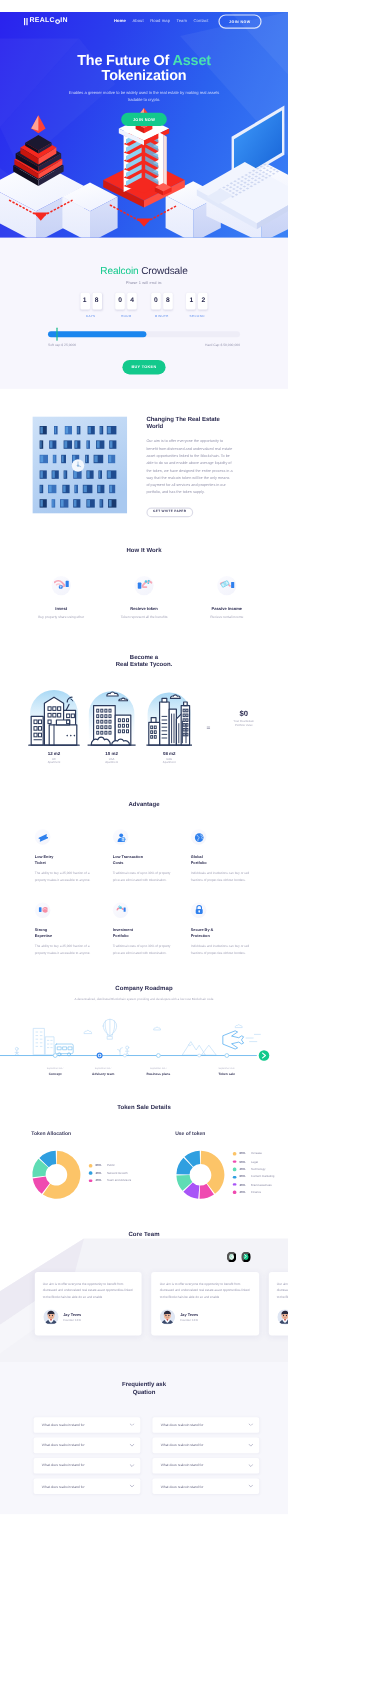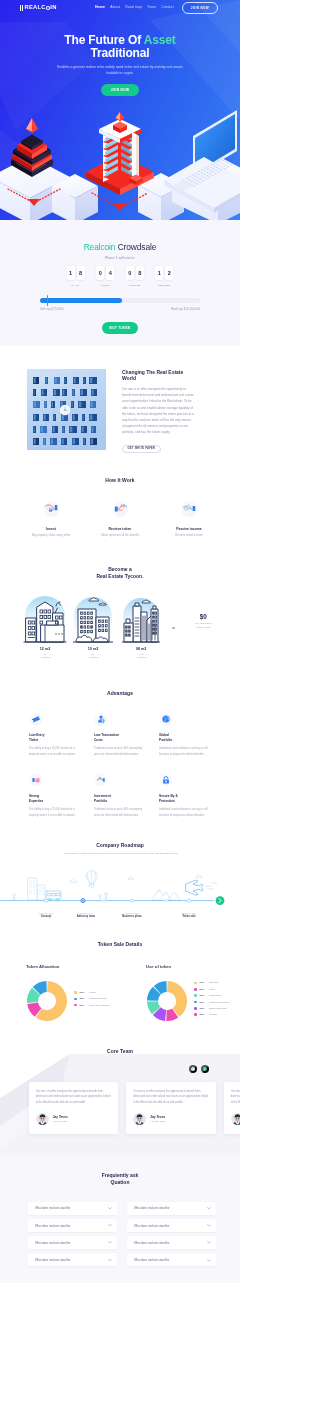--- a/index.html
+++ b/index.html
@@ -2,22 +2,22 @@
 <html><head>
 <meta charset="utf-8">
 <style>
   *{box-sizing:border-box;margin:0;padding:0}
   html,body{width:240px;}
   body{font-family:"Liberation Sans",sans-serif;background:#fff;overflow-x:hidden;
        -webkit-font-smoothing:antialiased;}
   .page{width:240px;position:relative;overflow:hidden;}
 
   
-  .hero{position:relative;height:220px;overflow:hidden;
-        background:linear-gradient(115deg,#2a22ee 0%,#2a3ded 30%,#2b62ef 62%,#3b82f6 100%);}
+  .hero{position:relative;height:188px;overflow:hidden;
+        background:linear-gradient(115deg,#2a22ee 0%,#2a3ded 30%,#2b62ef 62%,#3b82f6 100%);margin-top:10px;}
   .hero-bgshapes{position:absolute;inset:0;overflow:hidden;}
   .hero-bgshapes svg{position:absolute;left:0;top:0;}
   .navbar{position:relative;z-index:5;height:16px;display:flex;align-items:center;
           padding:0 22px 0 20px;}
   .logo{display:flex;align-items:center;color:#fff;font-weight:700;
         font-size:5.8px;letter-spacing:.25px;line-height:1;}
   .logo-mark{display:inline-block;width:3.4px;height:5.6px;margin-right:1.1px;position:relative;}
   .logo-mark i{position:absolute;top:0;width:1.1px;height:5.6px;background:#fff;}
   .logo .ocirc{display:inline-block;width:4px;height:4px;border-radius:50%;
         background:#fff;position:relative;margin:0 .3px;vertical-align:-0.3px;}
@@ -199,21 +199,21 @@
         <a href="#">Road map</a>
         <a href="#">Team</a>
         <a href="#">Contact</a>
         <button class="btn-join">JOIN NOW</button>
       </div>
     </nav>
 
     <div class="hero-copy">
       <h1 class="hero-title">
         <span>The Future Of </span><span class="accent">Asset</span><br>
-        <span>Traditional</span>
+        <span>Tokenization</span>
       </h1>
       <p class="hero-sub">Enables a greener motive to be widely used in the real estate by making real assets tradable to crypto.</p>
       <button class="btn-hero">JOIN NOW</button>
     </div>
 
     <div class="hero-art">
       <svg viewBox="0 0 240 108" width="240" height="108" fill="none">
         <defs>
           <linearGradient id="cubeTop" x1="0" y1="0" x2="0.5" y2="1">
             <stop offset="0" stop-color="#ffffff"></stop>

